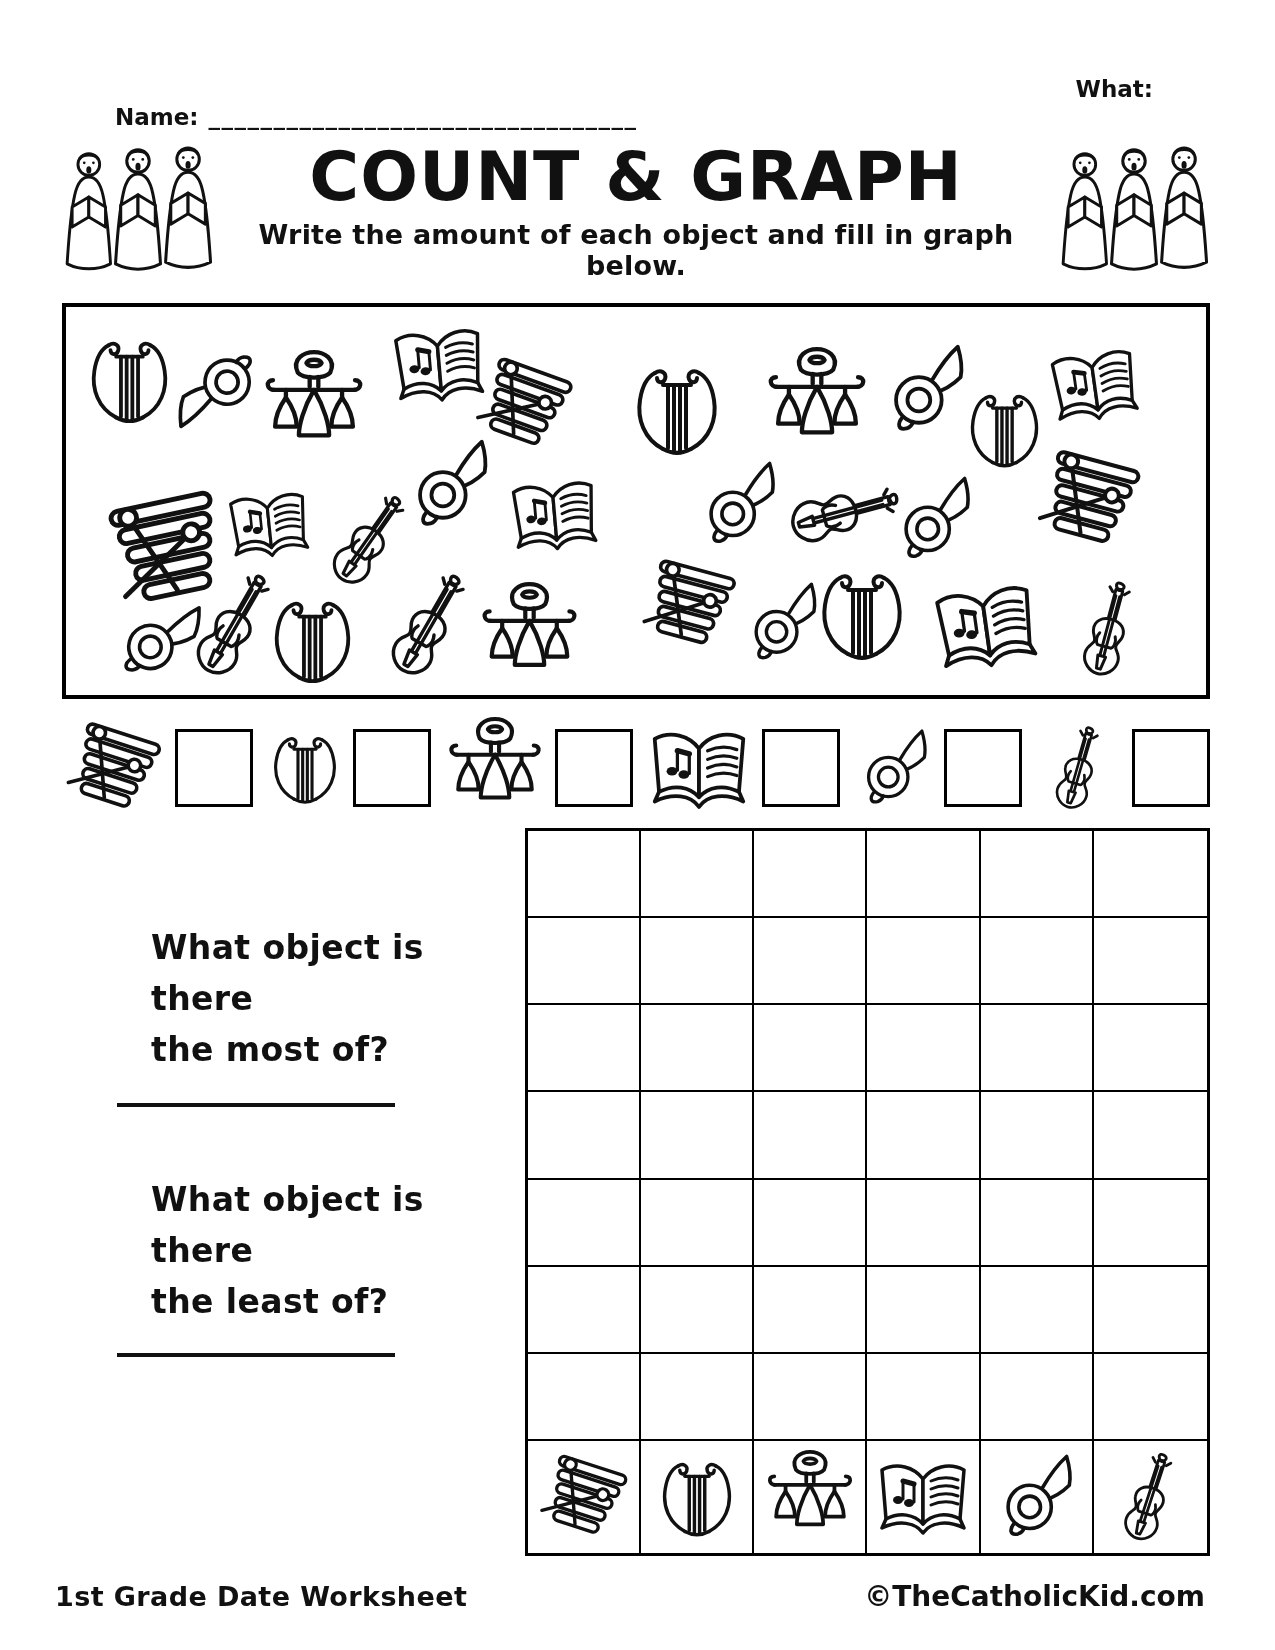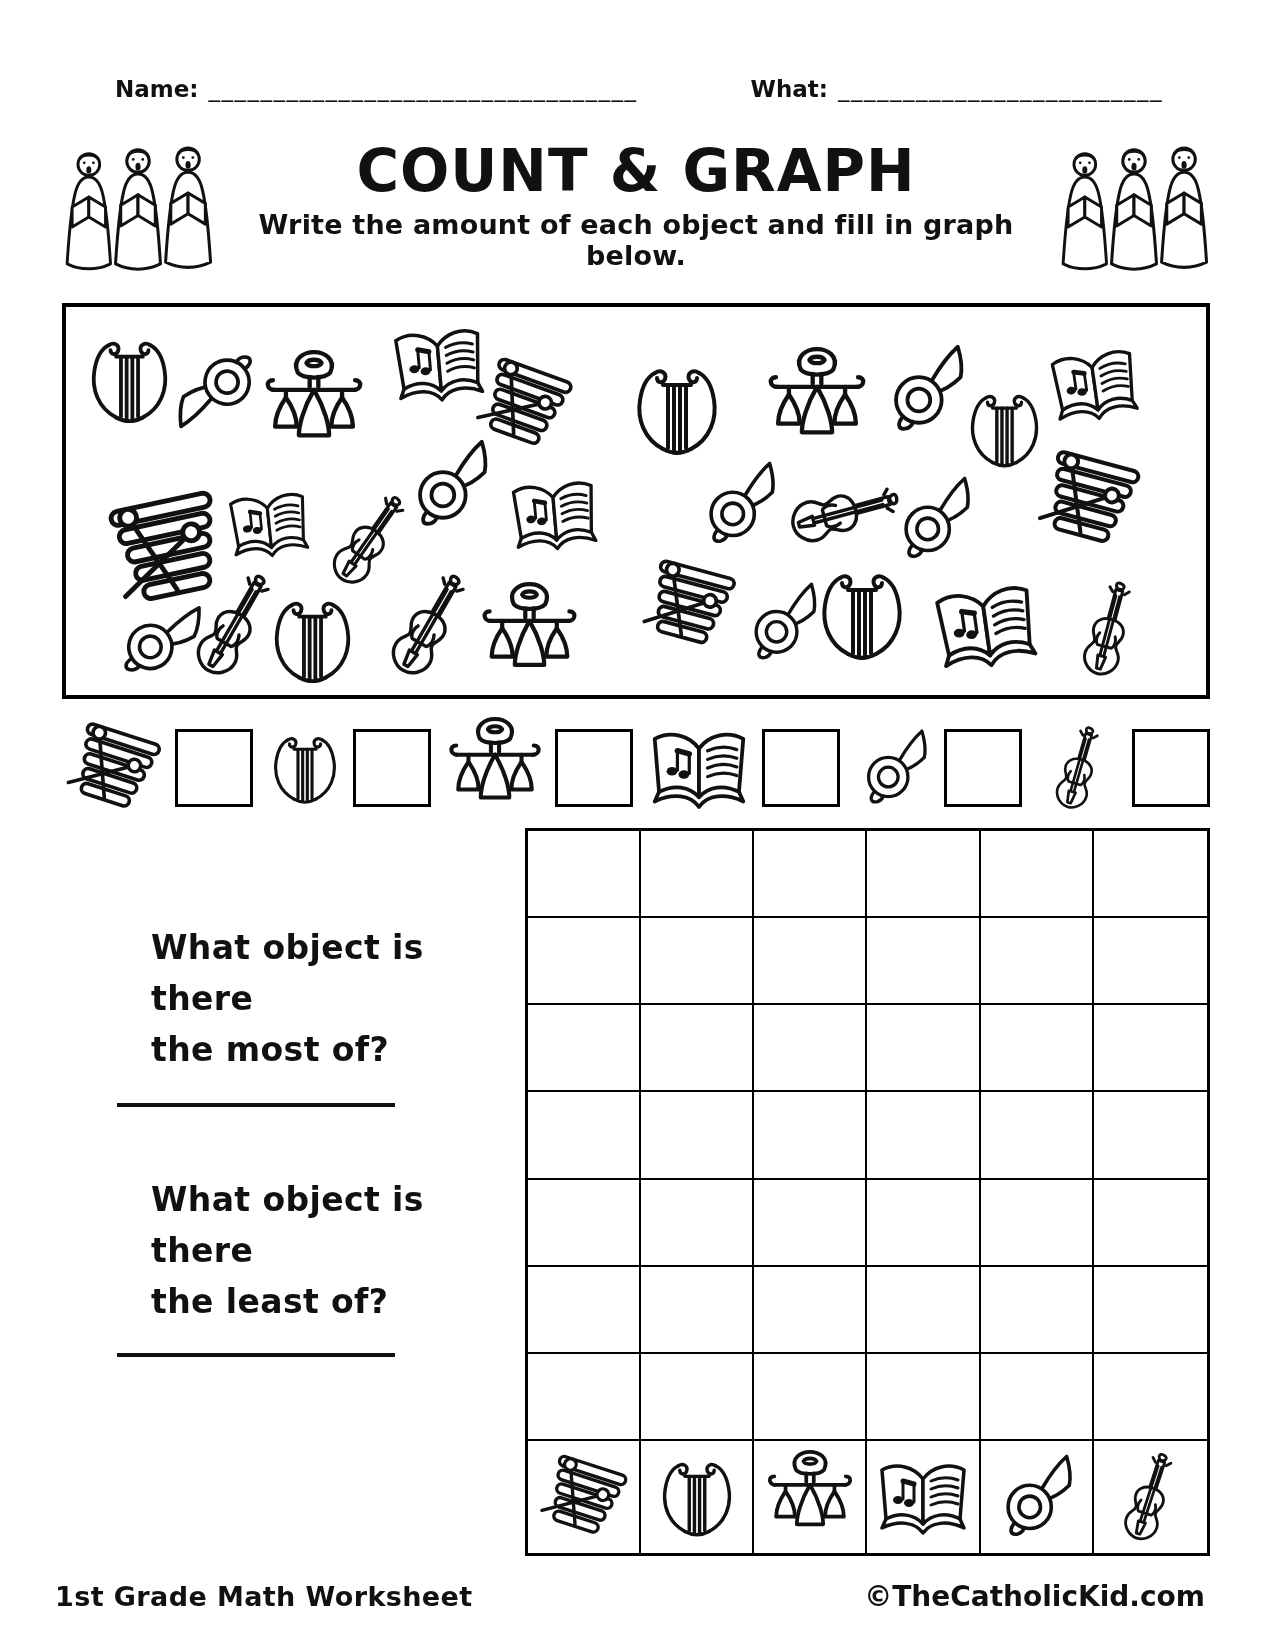--- a/index.html
+++ b/index.html
@@ -4,27 +4,27 @@
 <style>
   html,body{margin:0;padding:0;background:#fff;}
   .page{position:relative;width:1275px;height:1650px;background:#ffffff;overflow:hidden;
         font-family:"DejaVu Sans","Liberation Sans",sans-serif;color:#111;}
 
   
   .name-date{position:absolute;left:115px;top:76px;width:1048px;display:flex;justify-content:space-between;
              font-size:23px;font-weight:bold;white-space:nowrap;}
   .nd-group{display:flex;align-items:baseline;}
   .nd-label{margin-right:10px;text-align:center;}
-  .blank{letter-spacing:1.5px;font-weight:normal;}
+  .blank{letter-spacing:1.5px;font-weight:bold;margin-top:28px;}
 
   
   .title-row{position:absolute;left:62px;top:130px;width:1148px;display:flex;justify-content:space-between;align-items:flex-start;}
   .choir{width:152px;height:140px;flex:0 0 auto;margin-top:6px;}
   .title-center{flex:1;text-align:center;padding:0 4px;}
-  .main-title{font-size:58px;font-weight:900;line-height:1.02;letter-spacing:1px;margin-top:12px;
+  .main-title{font-size:68px;font-weight:900;line-height:1.02;letter-spacing:1px;margin-top:12px;
               font-family:"DejaVu Sans","Liberation Sans",sans-serif;}
   .subtitle{font-size:27px;font-weight:600;margin-top:8px;letter-spacing:0.2px;}
 
   
   .objects-box{position:absolute;left:62px;top:303px;width:1148px;height:396px;border:4px solid #000;
                box-sizing:border-box;background:#fff;}
   .scatter-icon{position:absolute;}
   .scatter-icon svg{width:100%;height:100%;display:block;overflow:visible;}
 
   
@@ -185,21 +185,20 @@
 
 <div class="page">
 
   <div class="name-date">
     <div class="nd-group">
       <span class="nd-label">Name:</span>
       <span class="blank">_________________________________</span>
     </div>
     <div class="nd-group">
       <span class="nd-label">What:</span>
-      <span class="blank">_________________________</span>
     </div>
   </div>
 
   <div class="title-row">
     <svg class="choir" viewBox="0 0 170 150">
         <use href="#sym-choir"></use>
       </svg>
     <div class="title-center">
       <div class="main-title">COUNT &amp; GRAPH</div>
       <div class="subtitle">Write the amount of each object and fill in graph below.</div>
@@ -486,17 +485,17 @@
         </svg>
       </div>
       <div class="grid-cell icon-cell">
         <svg viewBox="0 0 100 100" class="grid-icon gi-violin">
           <use href="#sym-violin"></use>
         </svg>
       </div>
     </div>
 
   <div class="footer">
-    <span class="f-left">1st Grade Math Worksheet</span>
+    <span class="f-left">1st Grade Date Worksheet</span>
     <span class="f-right">©TheCatholicKid.com</span>
   </div>
 
 </div>
 
 </body></html>

